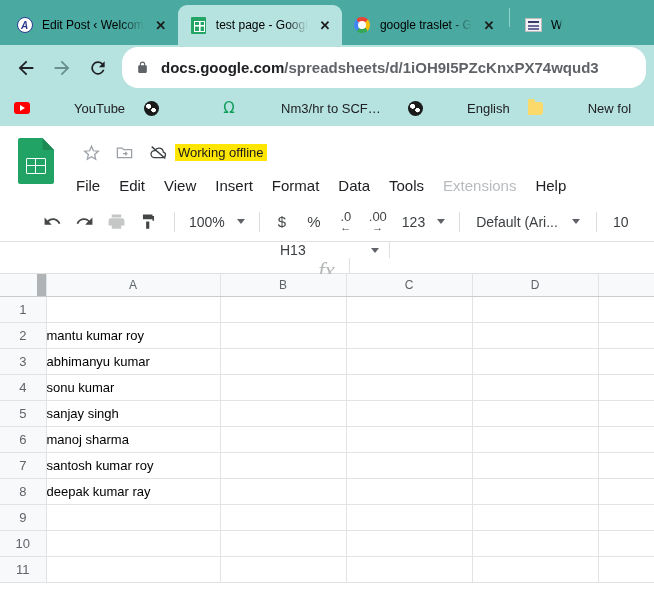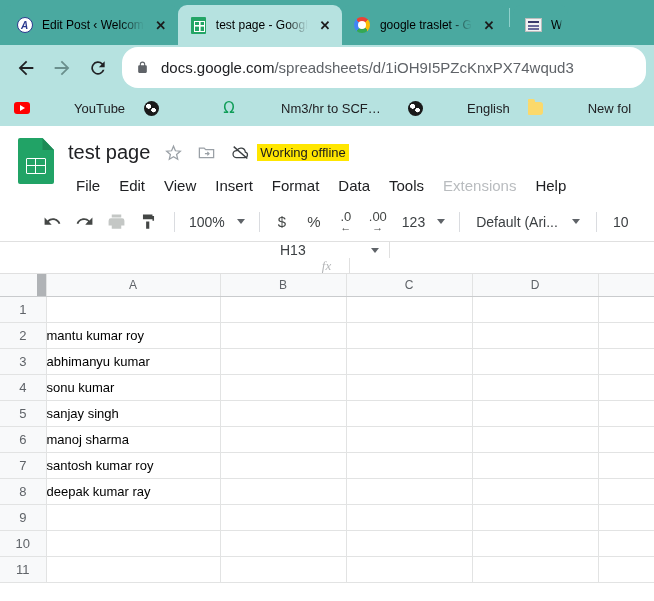--- a/index.html
+++ b/index.html
@@ -132,20 +132,21 @@
   .urlbox {
     flex: 1 1 auto;
     height: 41px;
     background: #fff;
     border-radius: 16px;
     display: flex;
     align-items: center;
     padding: 12px 14px;
     margin-left: 6px;
     overflow: hidden;
+    font-weight: bold;
   }
   .lock-icon { flex: 0 0 auto; margin-right: 12px; display:flex; }
   .url-text {
     font-size: 15px;
     color: #5f6368;
     white-space: nowrap;
     overflow: hidden;
   }
   .url-text .host { color: #202124; }
 
@@ -326,21 +327,21 @@
     justify-content: space-between;
     padding: 0 10px 0 16px;
     border-right: 1px solid #e0e0e0;
     font-size: 14px; color: #3c4043;
   }
   .fx {
     width: 46px; height: 100%;
     display: flex; align-items: center; justify-content: center;
     border-right: 1px solid #e0e0e0;
     font-style: italic; font-family: "Liberation Serif", serif;
-    font-size: 13px; color: #b4b6b8;
+    font-size: 23px; color: #b4b6b8;
   }
   .formula-input { flex: 1 1 auto; height: 100%; }
 
   
   .grid-wrap { position: relative; width: 654px; }
   table.sheet { border-collapse: collapse; table-layout: fixed; width: 654px; }
   table.sheet th, table.sheet td {
     border-right: 1px solid #e2e3e3;
     border-bottom: 1px solid #e2e3e3;
     height: 26px;
@@ -480,21 +481,20 @@
   <div class="sheets">
 
     <div class="doc-header">
       <div class="sheets-logo">
         <span class="page"></span>
           <span class="fold"></span>
           <span class="grid"></span>
       </div>
       <div class="doc-meta">
         <div class="title-row">
-          <span class="doc-title">test page</span>
           <span class="title-icon">
             <svg width="19" height="19" viewBox="0 0 24 24">
                 <path d="M12 17.3l-5.3 3.2 1.4-6.1L3.4 10.3l6.2-.5L12 4l2.4 5.8 6.2.5-4.7 4.1 1.4 6.1z" fill="none" stroke="#9aa0a6" stroke-width="1.6"></path>
               </svg>
           </span>
           <span class="title-icon">
             <svg width="19" height="19" viewBox="0 0 24 24">
                 <path d="M3 6.5h6l2 2h10v10H3z" fill="none" stroke="#9aa0a6" stroke-width="1.6"></path>
                 <path d="M10 13.5h5m-2-2.2 2.2 2.2-2.2 2.2" fill="none" stroke="#9aa0a6" stroke-width="1.5"></path>
               </svg>

